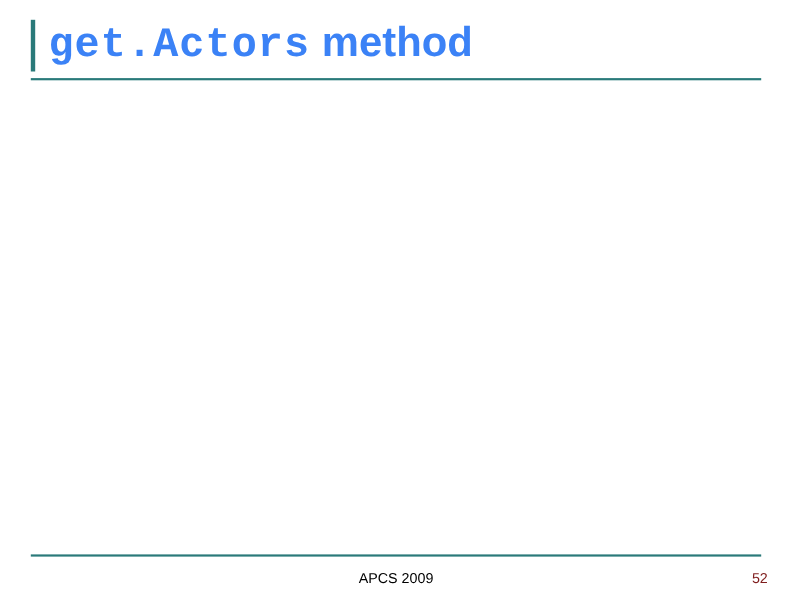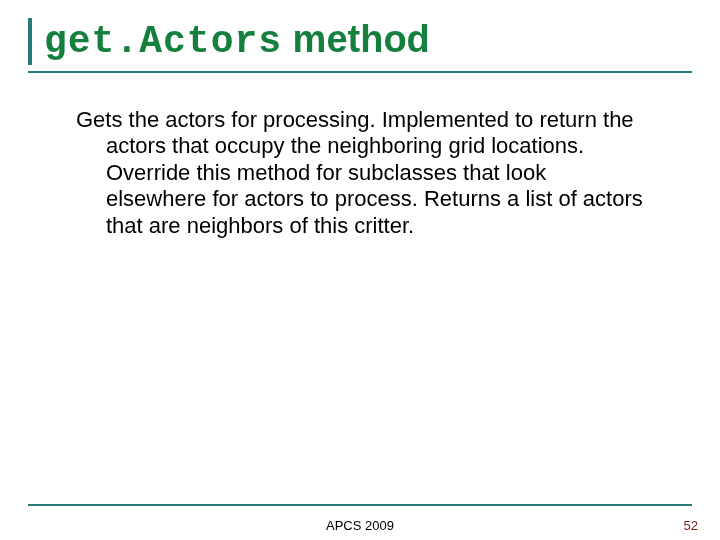--- a/index.html
+++ b/index.html
@@ -23,21 +23,21 @@
     padding-bottom: 6px;
   }
   .title-inner {
     border-left: 4px solid #2a7a7a;
     padding-left: 12px;
     padding-top: 0;
     padding-bottom: 2px;
   }
   .title {
     font-size: 38px;
-    color: #15803d;
+    color: #3b82f6;
     letter-spacing: 0;
   }
   .title .code {
     font-family: "Courier New", Courier, monospace;
     letter-spacing: 1px;
   }
   .signature {
     margin: 34px 40px 0 40px;
     font-family: "Courier New", Courier, monospace;
     font-size: 23px;
@@ -95,21 +95,20 @@
 
   <div class="title-wrap">
     <div class="title-inner">
       <h1 class="title">
         <span class="code">get.Actors</span><span> method</span>
       </h1>
     </div>
   </div>
 
 
-  <div class="body-text">Gets the actors for processing. Implemented to return the actors that occupy the neighboring grid locations. Override this method for subclasses that look elsewhere for actors to process. Returns a list of actors that are neighbors of this critter.</div>
 
 
   <div class="rule"></div>
 
   <div class="footer">
     <div class="footer-center">APCS 2009</div>
     <div class="footer-right">52</div>
   </div>
 
 </div>

